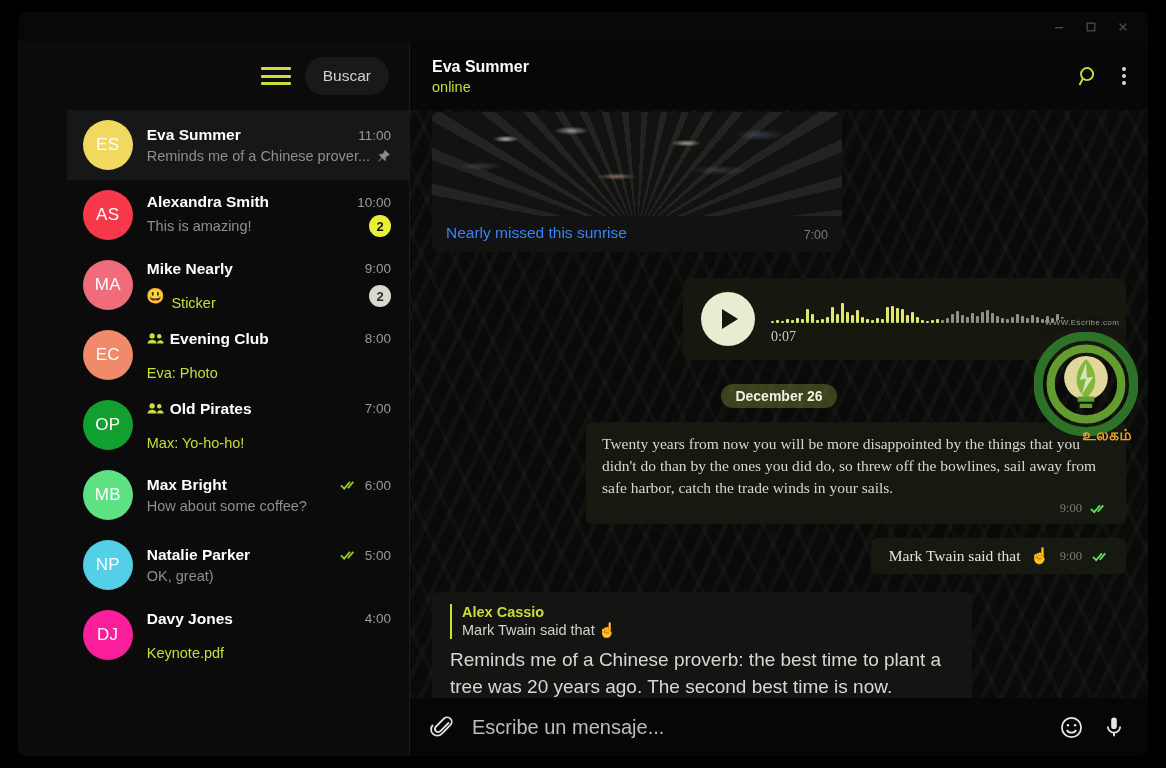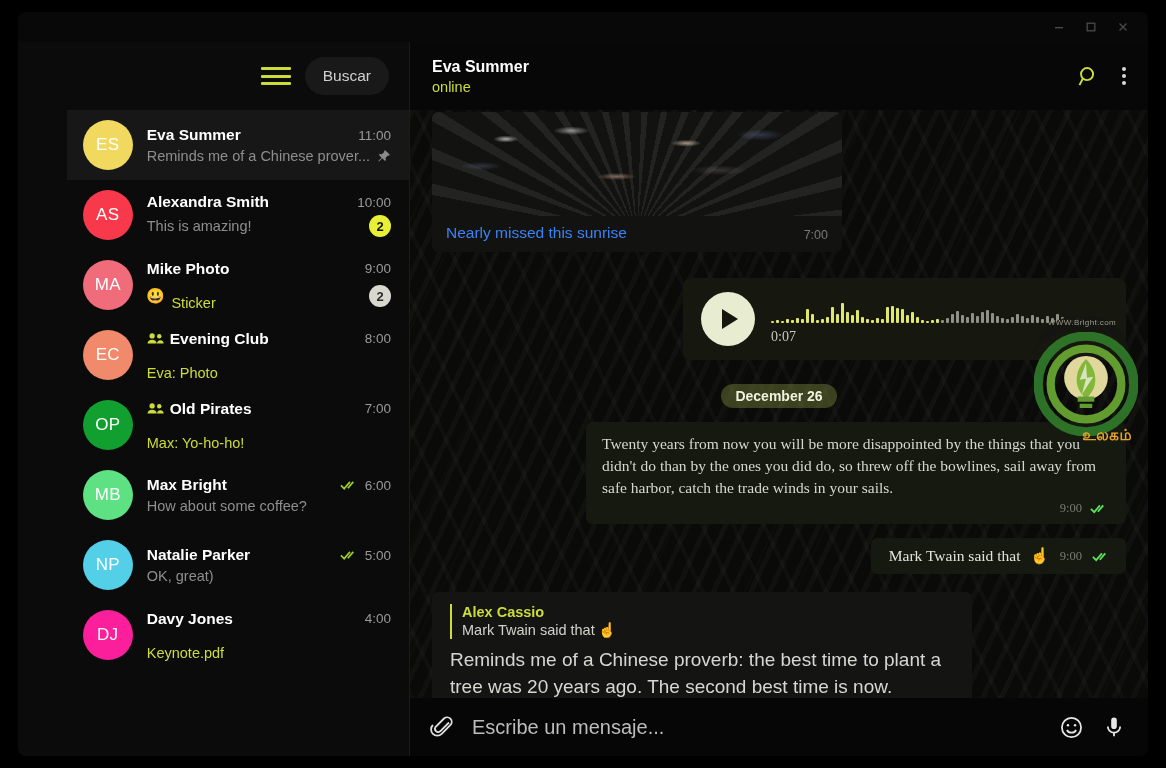--- a/index.html
+++ b/index.html
@@ -381,21 +381,21 @@
             </div>
           </div>
         </div>
 
         <div class="chatrow">
           <div class="avatar" style="background:#f06c7a">
             <span>MA</span>
           </div>
           <div class="chatmain">
             <div class="chatline1">
-              <div class="chatname">Mike Photo</div>
+              <div class="chatname">Mike Nearly</div>
               <div class="chat-right">
                 <span class="chattime">9:00</span>
               </div>
             </div>
             <div class="chatline2">
               <span class="chatemoji">😃</span>
               <div class="chatprev accent">Sticker</div>
               <span class="badge muted">2</span>
             </div>
           </div>
@@ -673,21 +673,21 @@
               <div class="qtext"><span>Mark Twain said that</span> <span>☝</span></div>
             </div>
             <div class="body" style="color:#d7d7d2;font-size:19px;line-height:1.42;">Reminds me of a Chinese proverb: the best time to plant a tree was 20 years ago. The second best time is now.</div>
             <div class="meta">
               <span class="mtime">9:00</span>
             </div>
           </div>
         </div>
 
         <div class="wm-arc">
-          <span>WWW.Bright.com</span>
+          <span>WWW.Escribe.com</span>
         </div>
         <div class="watermark">
           <svg viewBox="0 0 100 100" width="104" height="104">
             <circle cx="50" cy="50" r="46" fill="none" stroke="#2f7a2a" stroke-width="9"></circle>
             <circle cx="50" cy="50" r="34" fill="none" stroke="#6aa832" stroke-width="8"></circle>
             <circle cx="50" cy="44" r="21" fill="#f2e9a8"></circle>
             <path d="M50 26 C38 38 38 54 50 64 C62 54 62 38 50 26 Z" fill="#8cc63f"></path>
             <path d="M50 30 L44 46 L50 45 L46 60 L57 43 L51 44 Z" fill="#eaf7c8"></path>
             <path d="M42 62 h16 v5 h-16 z M44 69 h12 v4 h-12 z" fill="#6aa832"></path>
           </svg>

